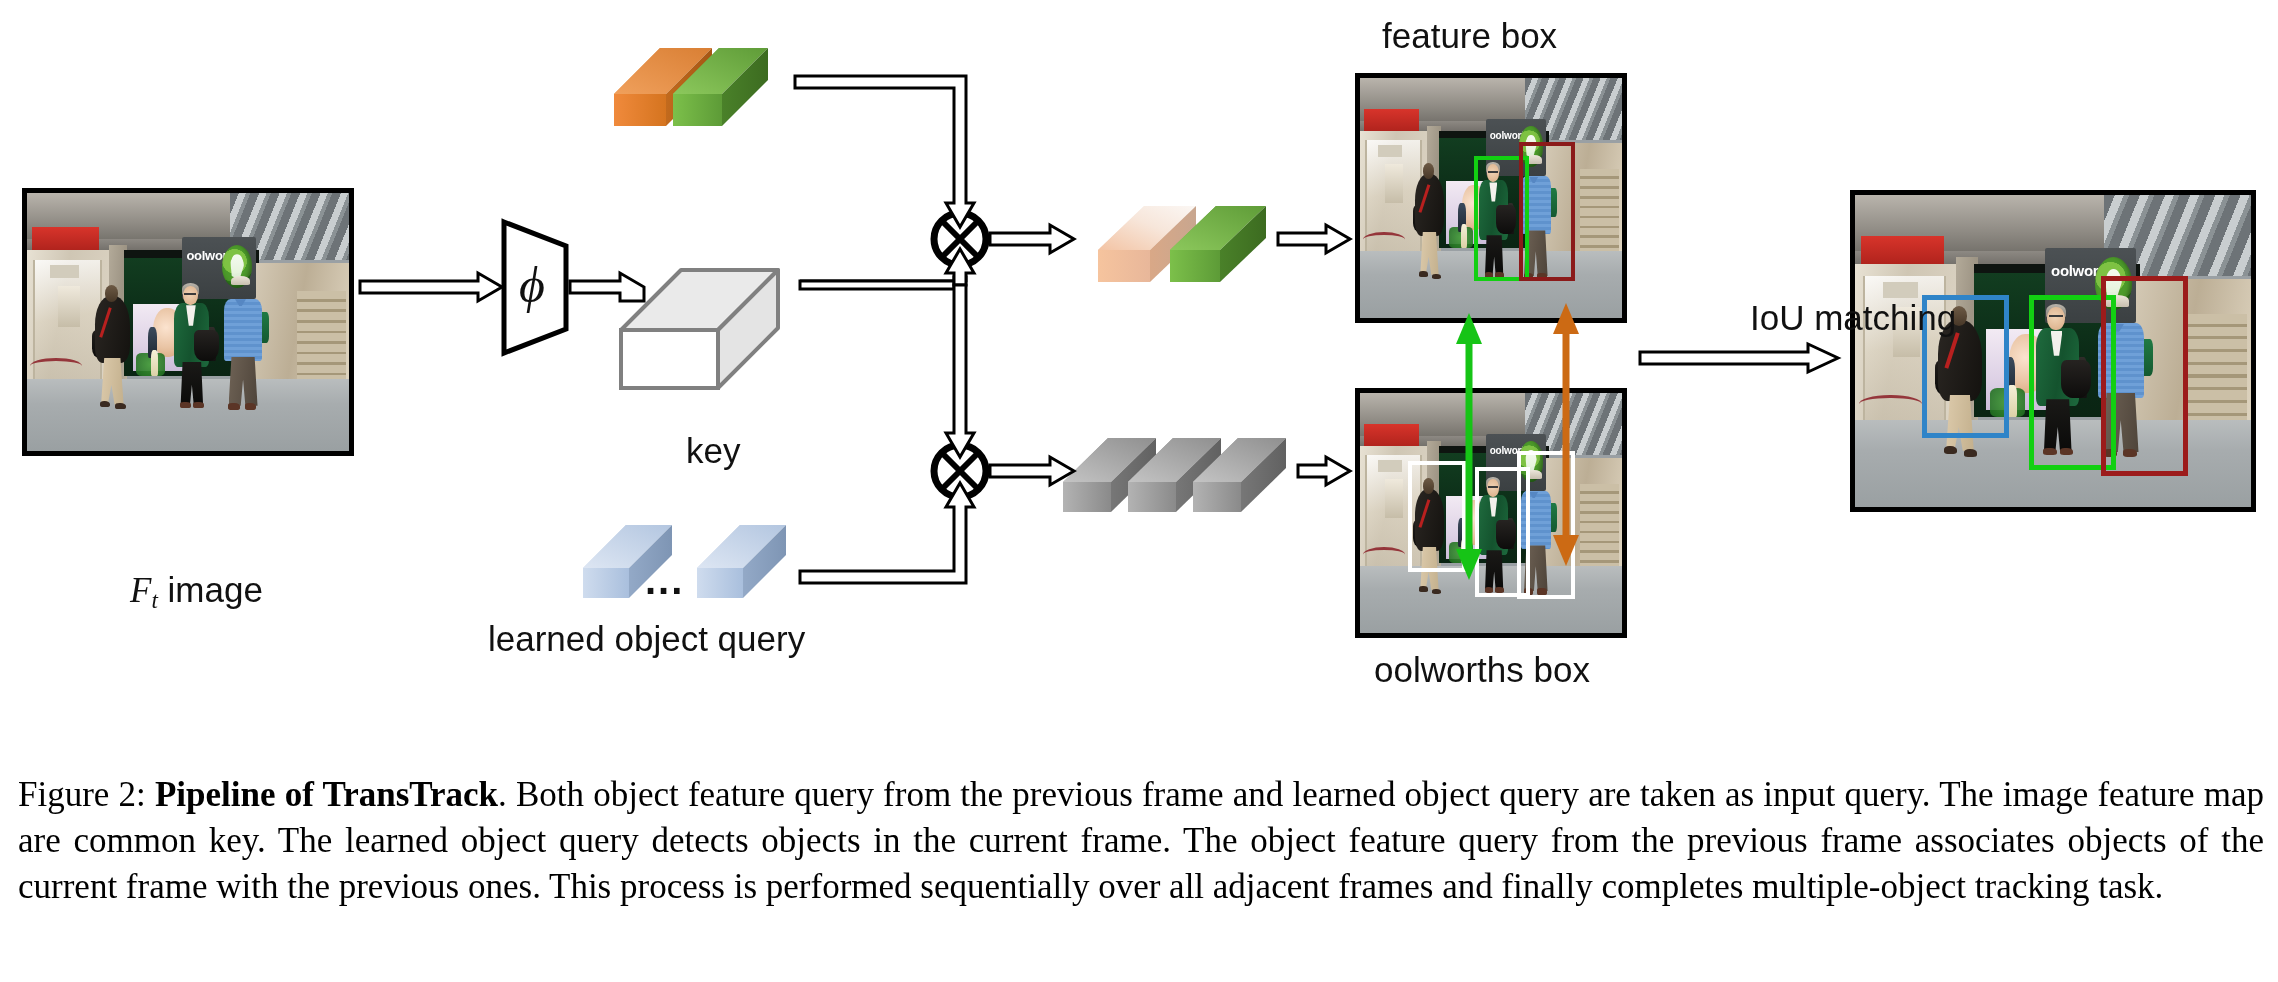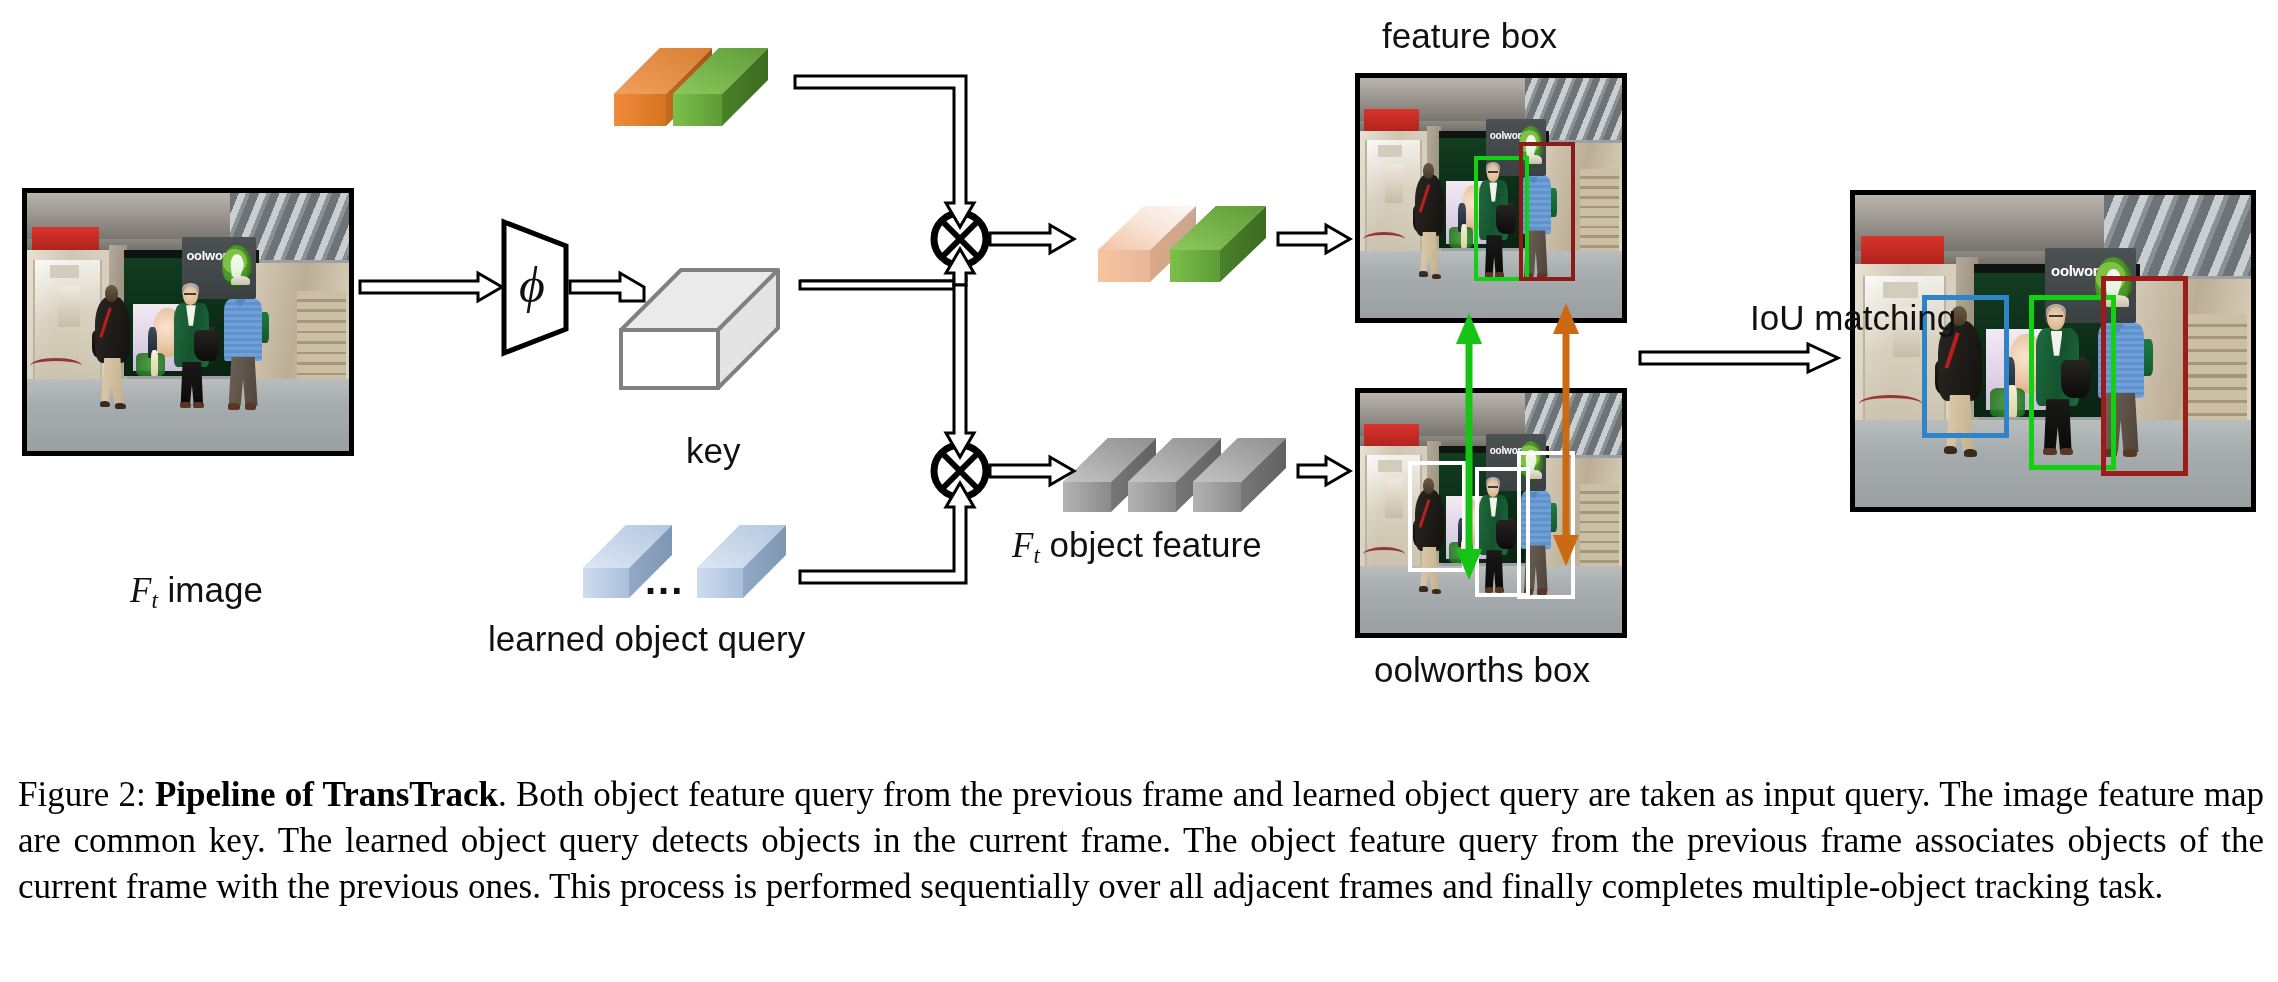--- a/index.html
+++ b/index.html
@@ -663,23 +663,20 @@
   </div>
 
   <div class="lbl lbl-serif-italic" style="left:519px; top:260px; font-size:50px;">ϕ</div>
 
   <div class="lbl" style="left:686px; top:393px; font-size:35px;margin-top:40px;">key</div>
 
   <div class="lbl" style="left:488px; top:621px; font-size:35px;">learned object  query</div>
 
   <div class="lbl" style="left:645px; top:560px; font-size:40px; font-weight:bold; letter-spacing:2px;">...</div>
 
-  <div class="lbl" style="left:1012px; top:527px; font-size:35px;">
-    <span class="lbl-serif-italic">F</span><span class="sub">t</span><span> object feature</span>
-  </div>
 
   <div class="lbl" style="left:1382px; top:18px; font-size:35px;">feature box</div>
 
   <div class="lbl" style="left:1374px; top:652px; font-size:35px;">oolworths box</div>
 
   <div class="lbl" style="left:1706px; top:300px; font-size:35px;margin-left:44px;">IoU matching</div>
 
   <div style="position:absolute; left:18px; top:772px; width:2246px;
               font-family:'Liberation Serif', serif; font-size:35px; line-height:1.32;
               color:#000; text-align:justify;">

